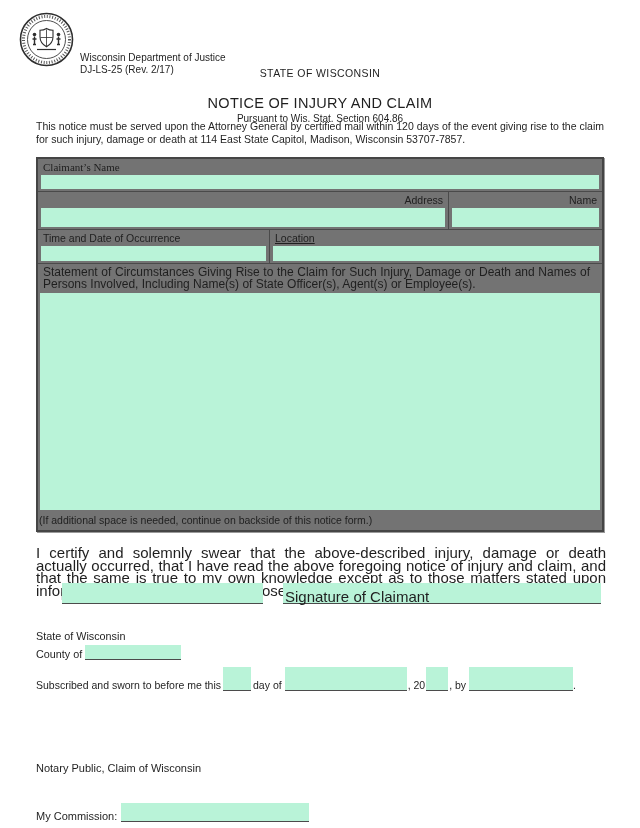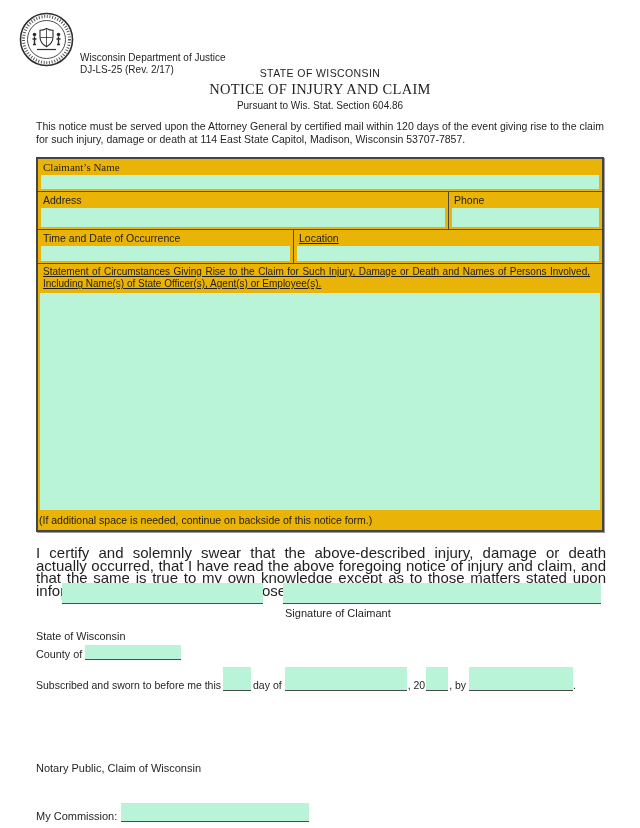--- a/index.html
+++ b/index.html
@@ -6,57 +6,57 @@
   html,body { background:#ffffff; }
   .page {
     position:relative; width:640px; height:828px; background:#ffffff;
     font-family:"Liberation Sans", sans-serif; color:#1f1f1f; overflow:hidden;
   }
   
   .seal { position:absolute; left:19px; top:12px; width:55px; height:55px; }
   .agency-block { position:absolute; left:80px; top:28px; font-size:10px; line-height:11.5px;margin-top:24px; }
   .title-block { position:absolute; left:0; top:67px; width:100%; text-align:center; }
   .title-1 { font-size:10.5px; letter-spacing:.4px; }
-  .title-2 { font-size:14.5px; letter-spacing:.3px; margin-top:2px;font-family:Liberation Serif, serif; }
+  .title-2 { font-size:14.5px; letter-spacing:.3px; margin-top:16px; }
   .title-3 { font-size:10px; margin-top:2px; }
   .intro { position:absolute; left:36px; top:120px; width:568px; font-size:10.5px; line-height:12.6px; text-align:justify; }
   
   .main-box {
     position:absolute; left:36px; top:157px; width:568px; height:375px;
     border:2px solid #454545; box-shadow:1px 1px 0 #9a9a9a;
-    display:flex; flex-direction:column; background:#eab308;
+    display:flex; flex-direction:column; background:#737373;
   }
   .row { display:flex; }
   .row.bordered { border-bottom:1px solid #4a4a4a; }
   .row1 { height:33px; }
-  .row2 { height:38px; }
+  .row2 { height:38px;text-align:right; }
   .row3 { height:34px; }
   .row4 { flex:1; }
   .cell { display:flex; flex-direction:column; min-width:0; }
   .cell.vline { border-right:1px solid #4a4a4a; }
   .cell-label { flex:0 0 auto; font-size:10.5px; padding:2px 5px 1px 5px; white-space:nowrap; overflow:hidden; }
   .serif { font-family:"Liberation Serif", serif; font-size:11px; }
   .cfield { flex:1 1 auto; margin:1px 3px 2px 3px; }
   .gfield { background:#b9f3d8; }
   .addr-cell { width:411px; }
   .phone-cell { flex:1; }
-  .td-cell { width:256px; }
+  .td-cell { width:232px; }
   .loc-cell { flex:1;text-decoration:underline; }
   .stmt-cell { flex:1; display:flex; flex-direction:column; }
-  .stmt-label { font-size:10px; line-height:12.3px; text-align:justify; padding:2px 12px 0 5px;text-decoration:underline; }
+  .stmt-label { font-size:12px; line-height:12.3px; text-align:justify; padding:2px 12px 0 5px; }
   .stmt-field { flex:1 1 auto; margin:2px 2px 0 2px; }
   .stmt-note { flex:0 0 20px; font-size:10.5px; padding:4px 5px 0 1px; }
   
   .cert { position:absolute; left:36px; top:547px; width:570px; font-size:15px; line-height:12.5px; text-align:justify; }
   .lbl { font-size:10.5px; }
   .uline { border-bottom:1.4px solid #4b4b4b; }
   .date-label { position:absolute; left:36px; top:590px;padding-left:25px; }
   .date-field { position:absolute; left:62px; top:583px; width:201px; height:21px; }
   .sig-field { position:absolute; left:283px; top:583px; width:318px; height:21px; }
-  .sig-caption { position:absolute; left:285px; top:607px; font-size:11px; }
+  .sig-caption { position:absolute; left:285px; top:588px; font-size:15px; }
   .state-line { position:absolute; left:36px; top:630px; font-size:10.8px; }
   .county-line { position:absolute; left:36px; top:645px; font-size:10.8px; }
   .inline-field { display:inline-block; vertical-align:bottom; }
   .county-field { width:96px; height:15px; margin-left:3px; }
   .sworn-line { position:absolute; left:36px; top:667px; width:575px; font-size:10.5px; white-space:nowrap; }
   .f-day { width:28px; height:24px; margin:0 2px; }
   .f-month { width:122px; height:24px; margin:0 1px 0 3px; }
   .f-year { width:22px; height:24px; margin:0 1px; }
   .f-by { width:104px; height:24px; margin:0 0 0 3px; }
   .notary-title { position:absolute; left:36px; top:762px; font-size:11px; }
@@ -102,21 +102,21 @@
         <div class="cell-label serif">Claimant’s Name</div>
         <div class="cfield gfield"></div>
       </div>
     </div>
     <div class="row row2 bordered">
       <div class="cell vline addr-cell">
         <div class="cell-label">Address</div>
         <div class="cfield gfield"></div>
       </div>
       <div class="cell phone-cell">
-        <div class="cell-label">Phone</div>
+        <div class="cell-label">Name</div>
         <div class="cfield gfield"></div>
       </div>
     </div>
     <div class="row row3 bordered">
       <div class="cell vline td-cell">
         <div class="cell-label">Time and Date of Occurrence</div>
         <div class="cfield gfield"></div>
       </div>
       <div class="cell loc-cell">
         <div class="cell-label">Location</div>

